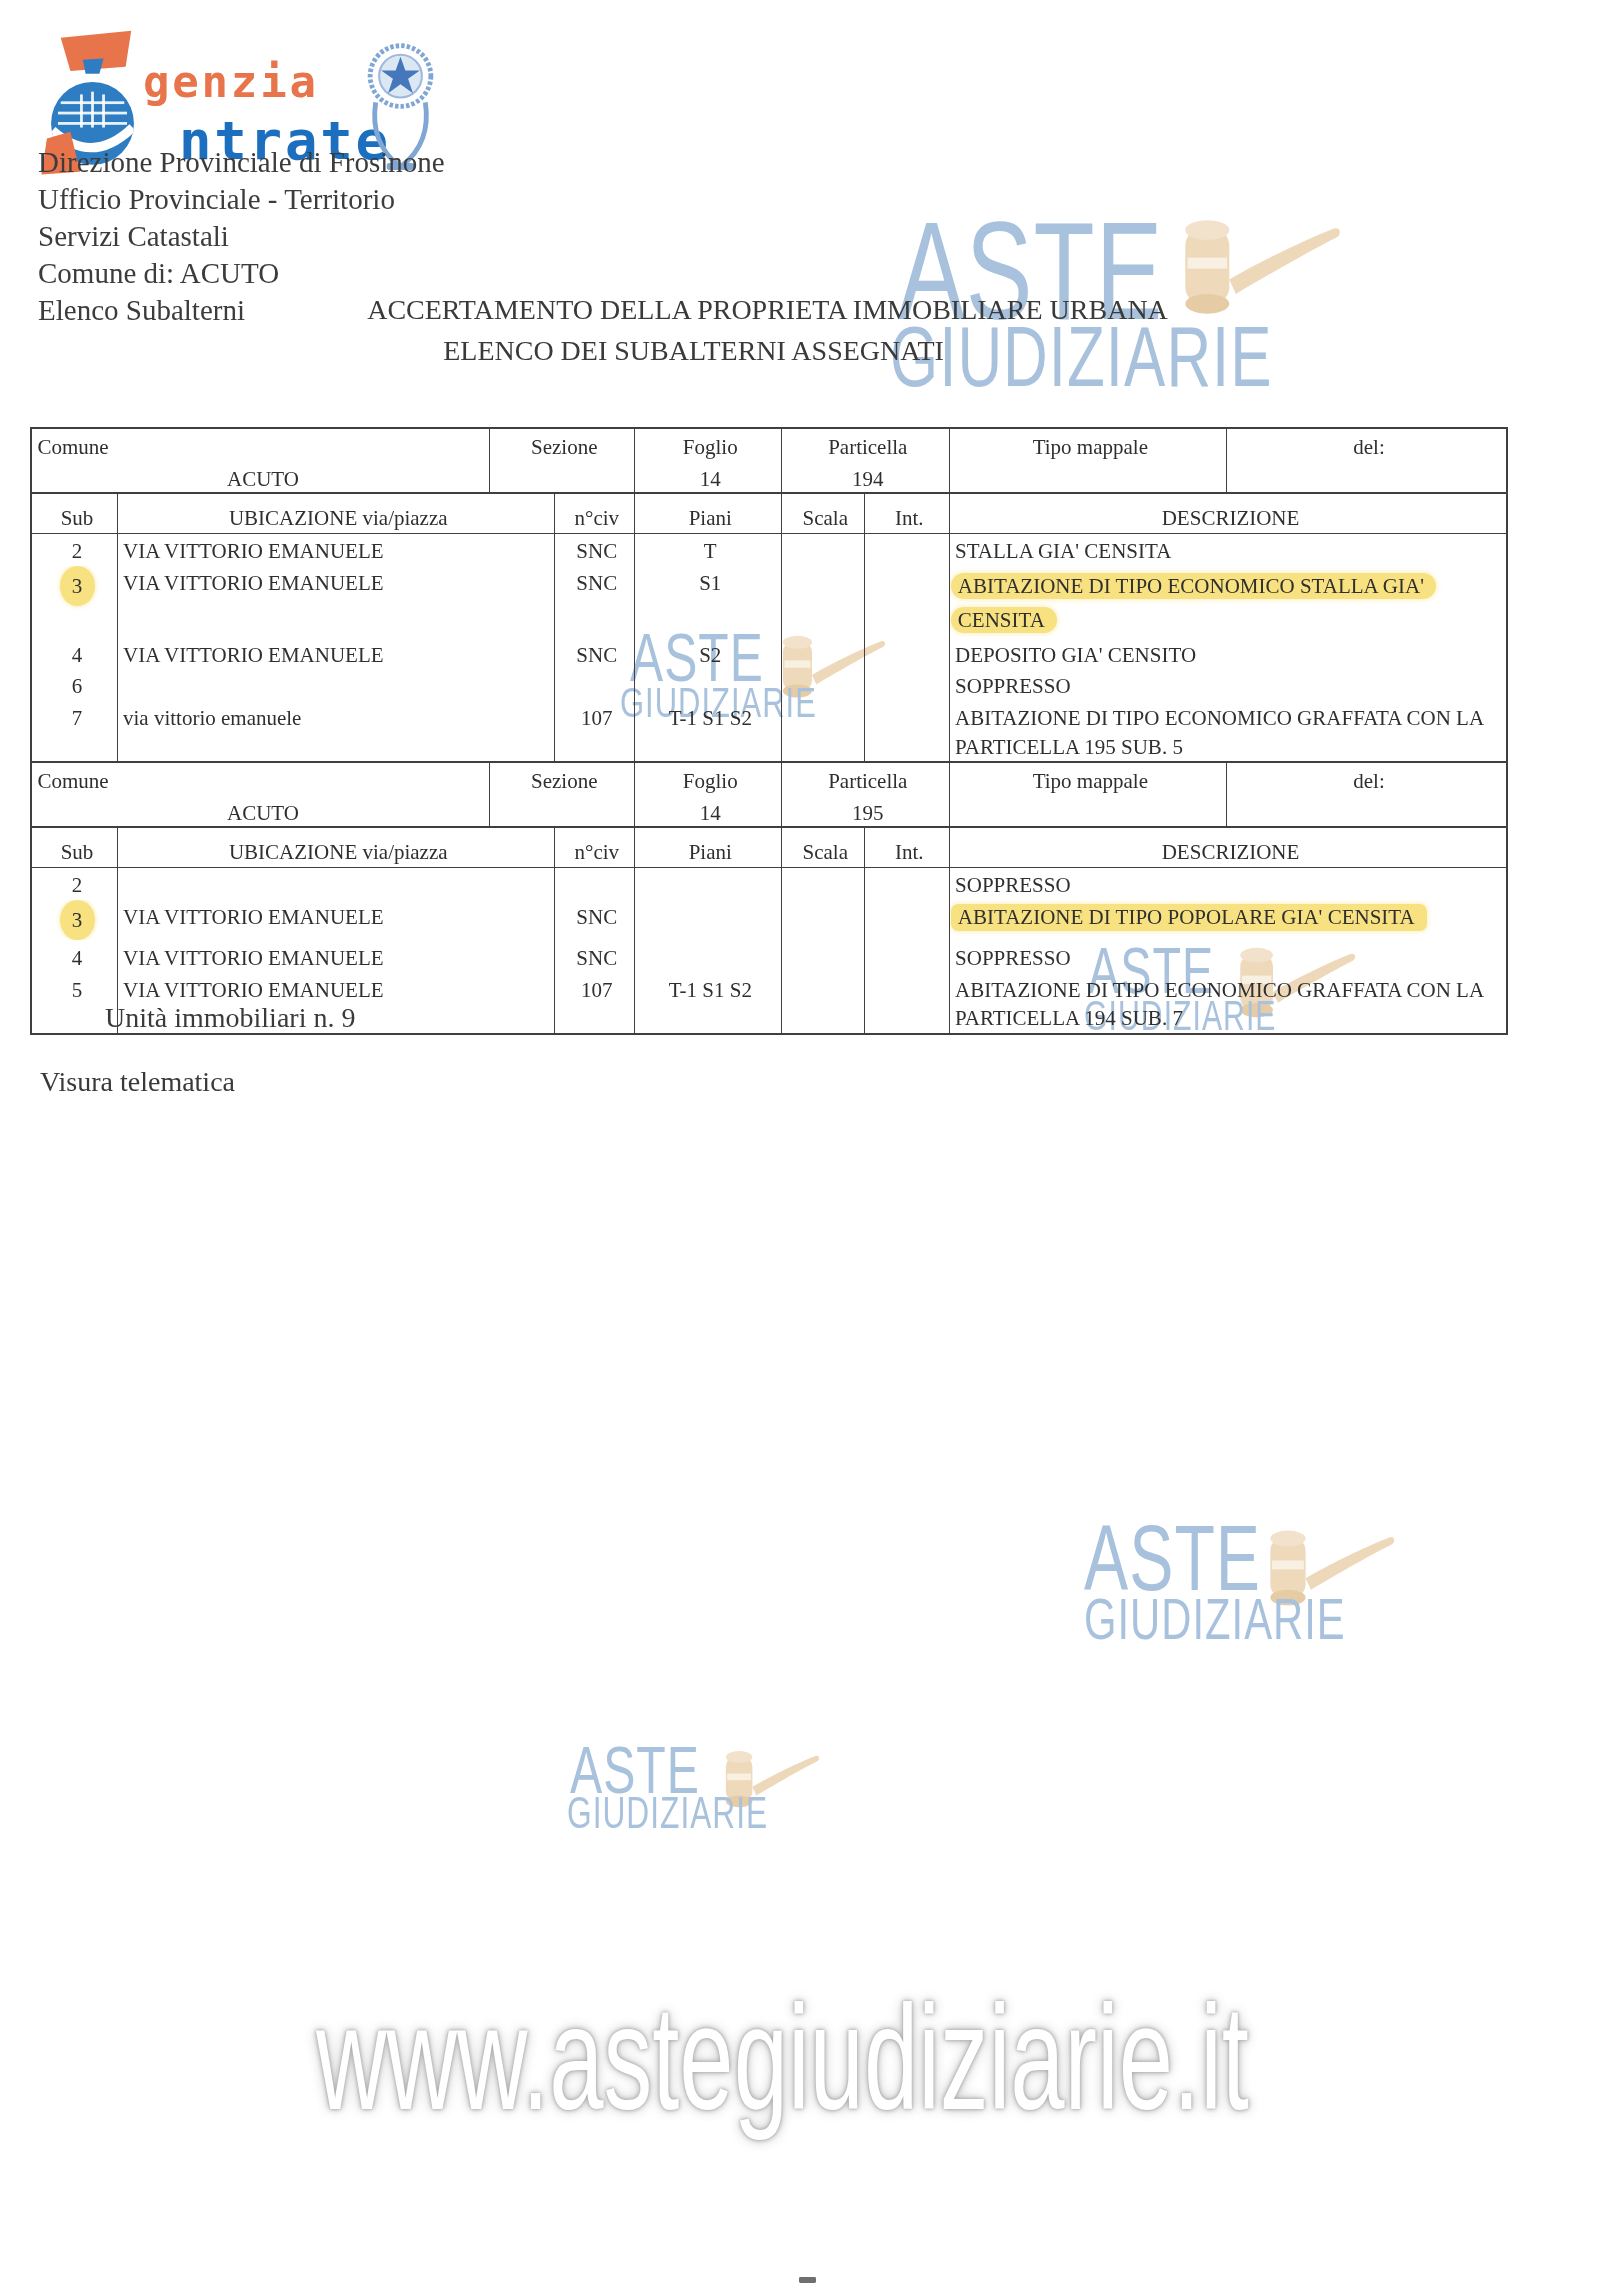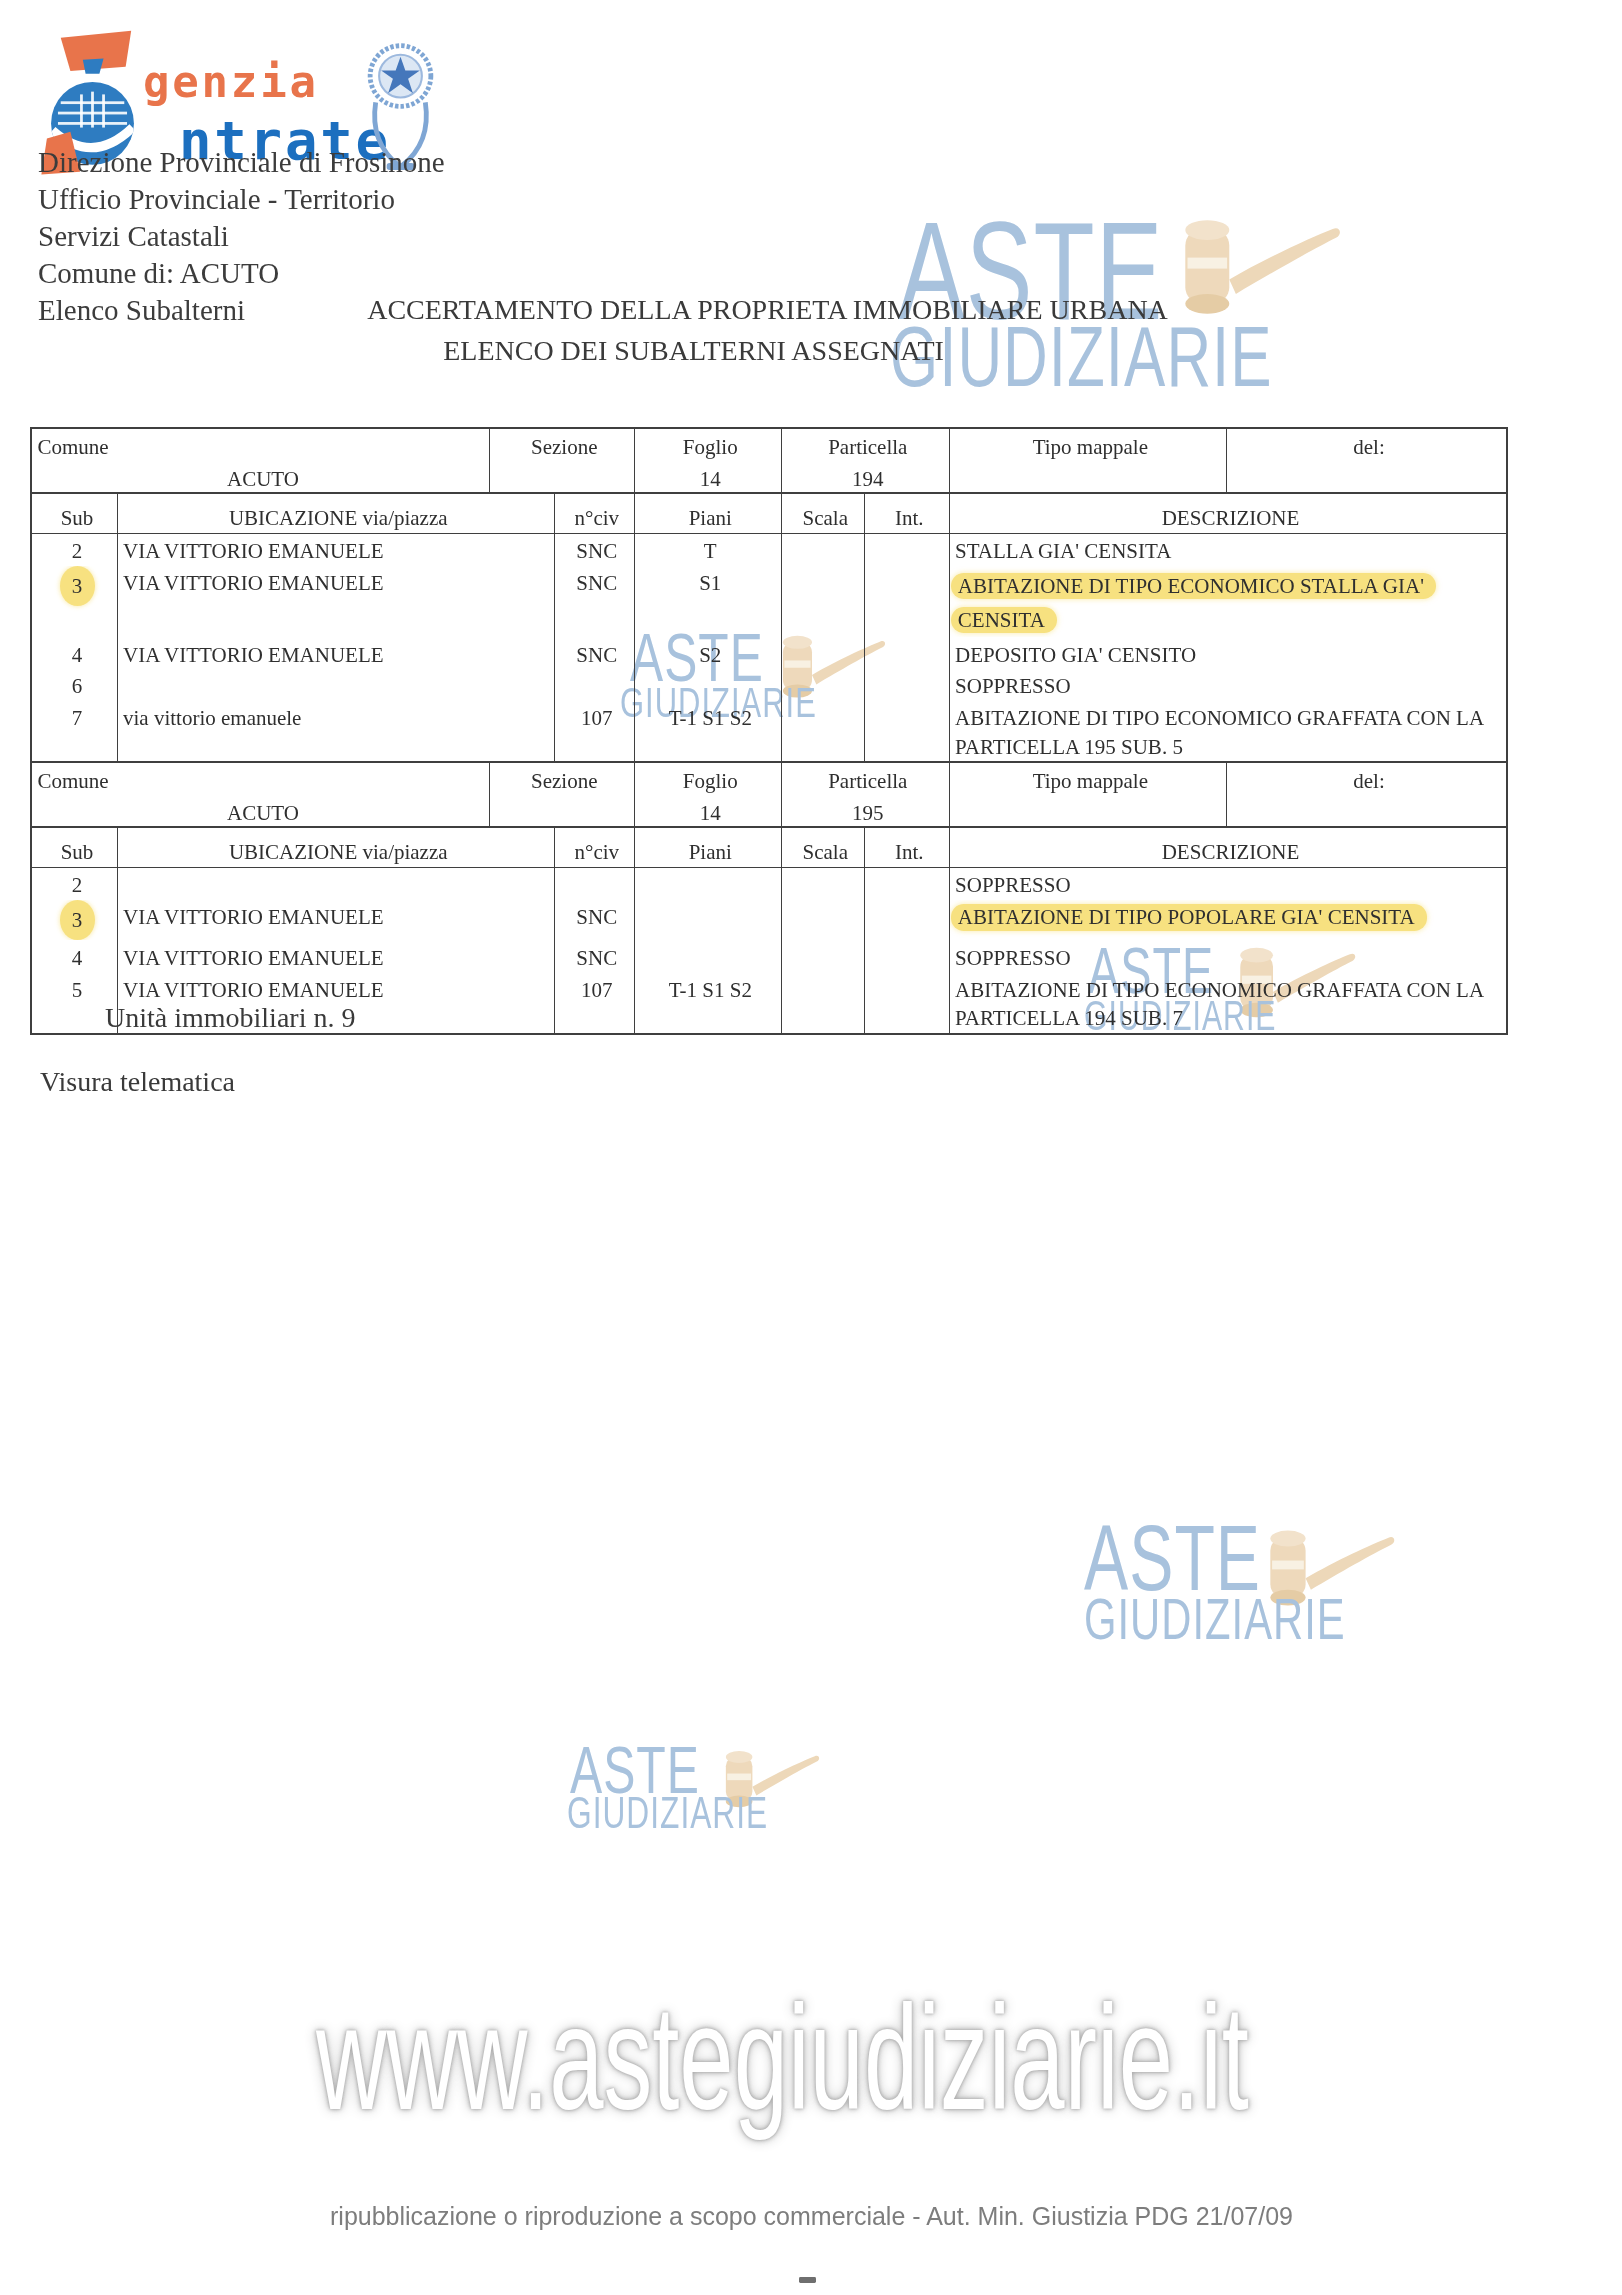--- a/index.html
+++ b/index.html
@@ -42,21 +42,21 @@
   tr.band1a td{padding-top:7px;height:32px;line-height:22px;}
   tr.band1b td{height:23.6px;line-height:22px;}
   tr.band2 td{border-top:2.1px solid #3f3f3f;height:25px;line-height:21px;padding-top:14px;text-align:center;}
   tr.bodyfirst td{border-top:1.4px solid #3f3f3f;}
   tr.body td{padding-top:3.5px;}
   td.c{text-align:center;margin-top:22px;}
   td.l{text-align:left;}
   td.descr{padding-left:4.2px;padding-right:28px;}
   .hl{background:#F7E180;border-radius:12.5px;padding:1.4px 12.5px 1.4px 7px;margin-left:-4.2px;
       box-decoration-break:clone;-webkit-box-decoration-break:clone;box-shadow:0 0 5.5px 0.7px rgba(247,225,128,0.55);}
-  .hl-1l{white-space:nowrap;}
+  .hl-1l{white-space:nowrap;border-radius:7px;}
   .hl-2l{line-height:34px;}
   .hl-sub{display:inline-block;background:#F7E180;border-radius:50%;width:35px;height:40px;
           line-height:40px;text-align:center;margin-top:-2.8px;box-shadow:0 0 4.2px 0.7px rgba(247,225,128,0.6);}
 
   
   .unita{left:105px;top:1002px;font-size:28px;color:#3a3a3a;}
   .visura{left:40px;top:1066px;font-size:28px;color:#3a3a3a;}
   .fline{left:0;width:1623px;text-align:center;font-family:"Liberation Sans",sans-serif;
          font-size:25px;color:#7d7d7d;line-height:1;}
   .pagefrag{left:799px;top:2277px;width:16.6px;height:5.5px;background:#6f6f6f;border-radius:1.4px;}
@@ -330,17 +330,16 @@
         <td class="bl"></td>
         <td colspan="2" class="bl descr">ABITAZIONE DI TIPO ECONOMICO GRAFFATA CON LA PARTICELLA 194 SUB. 7</td>
       </tr>
     </tbody>
       </table>
   </div>
 
   <div class="abs unita">Unità immobiliari n. 9</div>
   <div class="abs visura">Visura telematica</div>
 
-  <div class="abs fline" style="top:2204px">ripubblicazione o riproduzione a scopo commerciale - Aut. Min. Giustizia PDG 21/07/09</div>
   <div class="abs pagefrag"></div>
 
 </div>
 
 
 </body></html>

